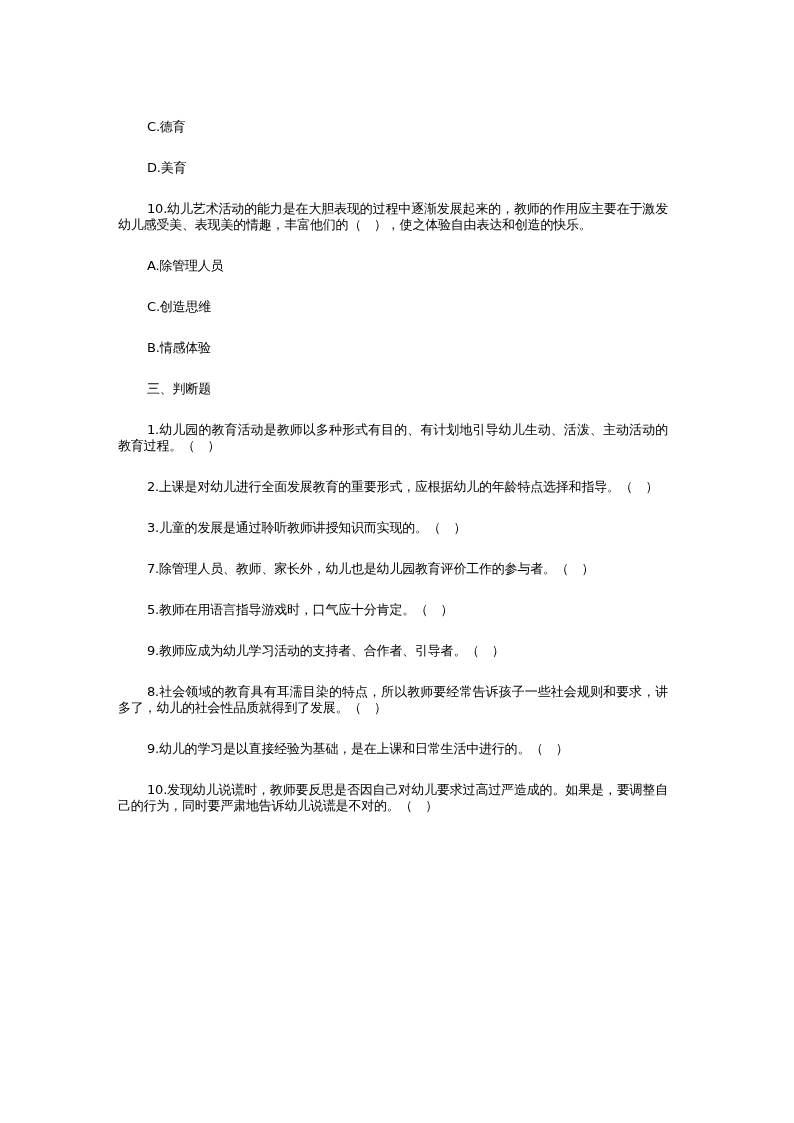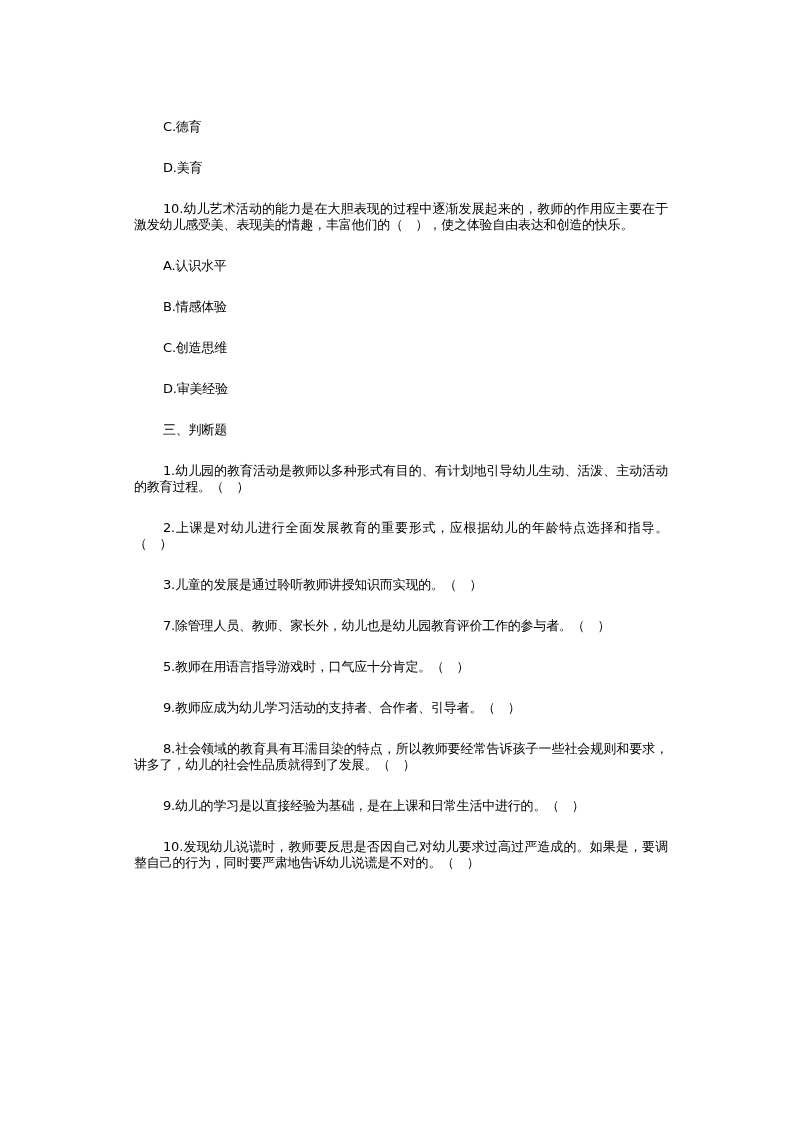--- a/index.html
+++ b/index.html
@@ -15,40 +15,39 @@
       font-family: "DejaVu Sans", "Liberation Sans", sans-serif;
       color: #000000;
     }
     .page {
       position: absolute;
       left: 118px;
       top: 119px;
       width: 550px;
     }
     .para {
-      margin: 0 0 25px 16px;
+      margin: 0 0 25px 0;
       font-size: 13px;
       line-height: 16px;
       text-indent: 29px;
       text-align: justify;
       letter-spacing: -0.2px;
       word-break: break-all;
     }
   </style>
 </head>
 <body>
 
 <div class="page">
   <p class="para">C.德育</p>
   <p class="para">D.美育</p>
   <p class="para">10.幼儿艺术活动的能力是在大胆表现的过程中逐渐发展起来的，教师的作用应主要在于激发幼儿感受美、表现美的情趣，丰富他们的（　），使之体验自由表达和创造的快乐。</p>
-  <p class="para">A.认识水平</p>
+  <p class="para">A.除管理人员</p>
+  <p class="para">C.创造思维</p>
   <p class="para">B.情感体验</p>
-  <p class="para">C.创造思维</p>
-  <p class="para">D.审美经验</p>
   <p class="para">三、判断题</p>
   <p class="para">1.幼儿园的教育活动是教师以多种形式有目的、有计划地引导幼儿生动、活泼、主动活动的教育过程。（　）</p>
   <p class="para">2.上课是对幼儿进行全面发展教育的重要形式，应根据幼儿的年龄特点选择和指导。（　）</p>
   <p class="para">3.儿童的发展是通过聆听教师讲授知识而实现的。（　）</p>
   <p class="para">7.除管理人员、教师、家长外，幼儿也是幼儿园教育评价工作的参与者。（　）</p>
   <p class="para">5.教师在用语言指导游戏时，口气应十分肯定。（　）</p>
   <p class="para">9.教师应成为幼儿学习活动的支持者、合作者、引导者。（　）</p>
   <p class="para">8.社会领域的教育具有耳濡目染的特点，所以教师要经常告诉孩子一些社会规则和要求，讲多了，幼儿的社会性品质就得到了发展。（　）</p>
   <p class="para">9.幼儿的学习是以直接经验为基础，是在上课和日常生活中进行的。（　）</p>
   <p class="para">10.发现幼儿说谎时，教师要反思是否因自己对幼儿要求过高过严造成的。如果是，要调整自己的行为，同时要严肃地告诉幼儿说谎是不对的。（　）</p>

